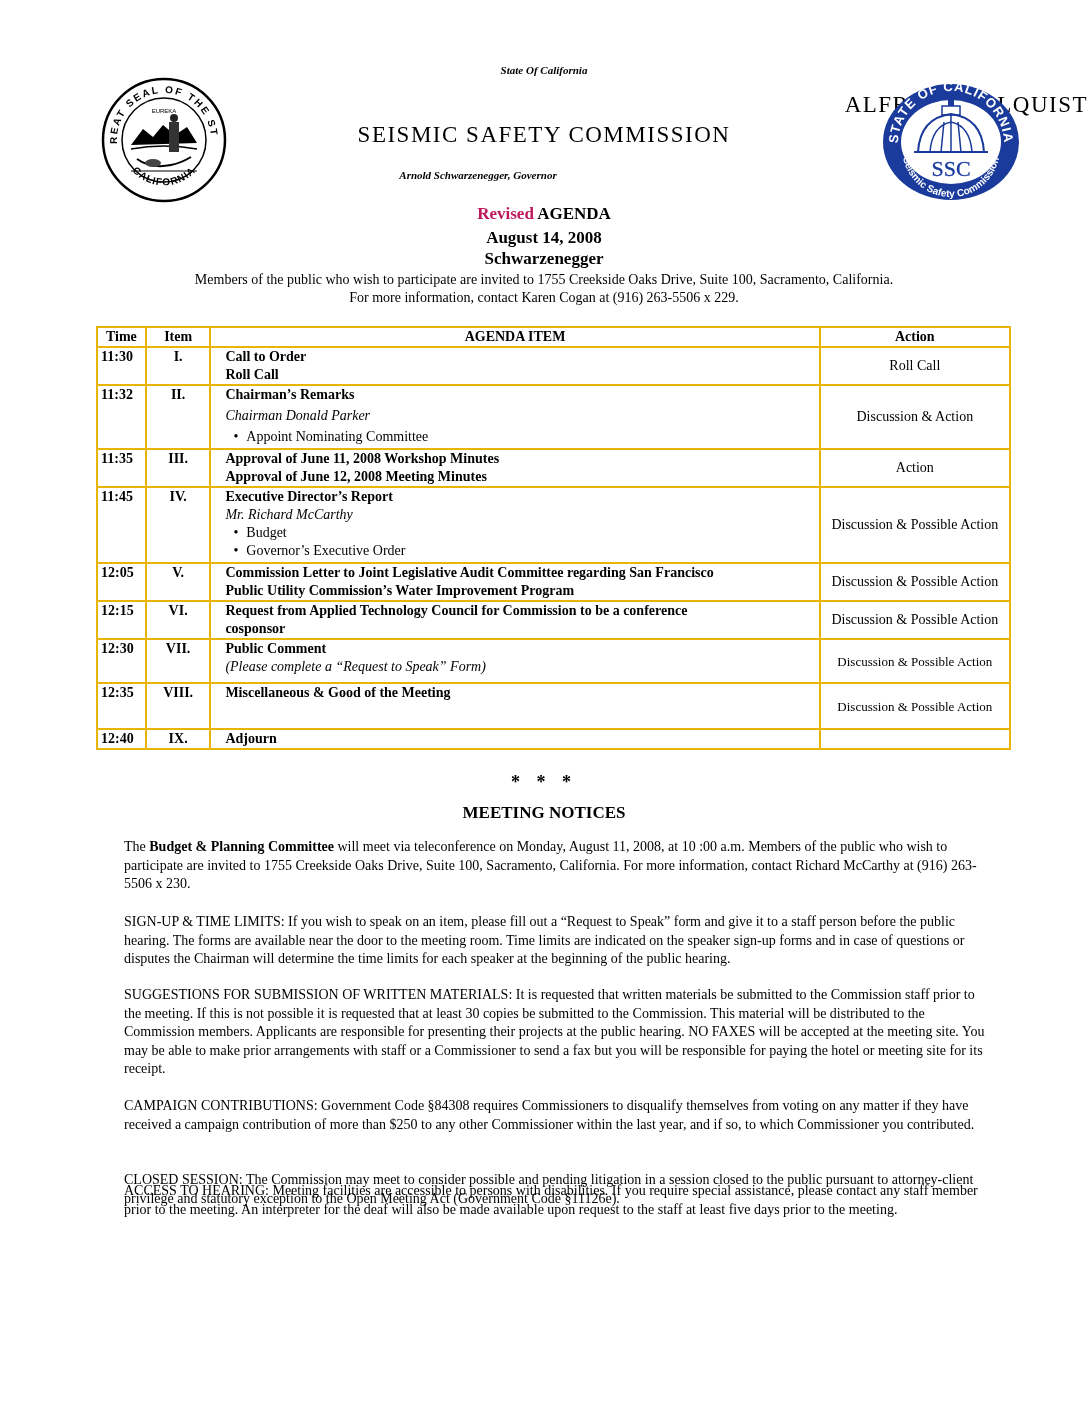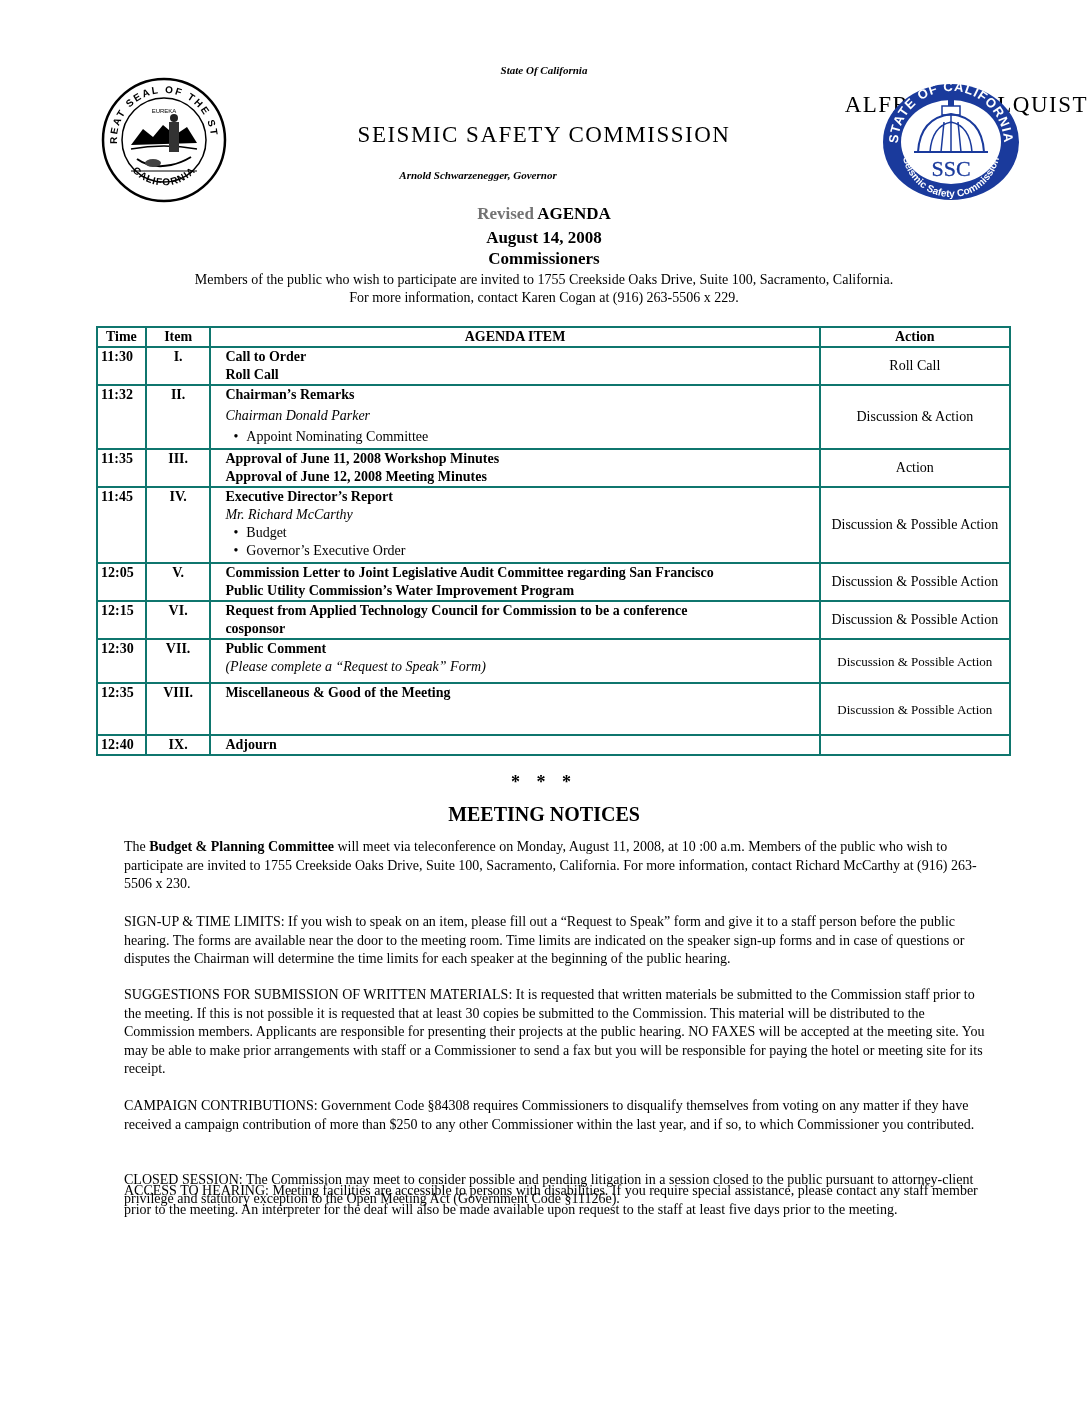--- a/index.html
+++ b/index.html
@@ -9,41 +9,41 @@
   .state { left: 0; width: 1088px; top: 64px; text-align: center; font-size: 11px; font-weight: bold; font-style: italic; }
   .org1 { left: 0; width: 1088px; top: 92px; text-align: right; font-size: 23px; letter-spacing: 1.5px; }
   .org2 { left: 0; width: 1088px; top: 122px; text-align: center; font-size: 23px; letter-spacing: 1.5px; }
   .gov { left: 0; width: 956px; top: 169px; text-align: center; font-size: 11px; font-weight: bold; font-style: italic; }
   .seal-left { left: 101px; top: 77px; width: 126px; height: 126px; }
   .seal-right { left: 880px; top: 82px; width: 142px; height: 120px; }
   .title { left: 0; width: 1088px; text-align: center; font-weight: bold; font-size: 17px; }
   .t1 { top: 204px; }
   .t2 { top: 228px; }
   .t3 { top: 249px; }
-  .revised { color: #737373; }
+  .revised { color: #be185d; }
   .intro { left: 0; width: 1088px; text-align: center; font-size: 14px; }
   .i1 { top: 272px; }
   .i2 { top: 290px; }
 
   table.agenda { position: absolute; left: 96px; top: 326px; width: 915px; border-collapse: collapse; font-size: 14px; }
-  table.agenda td, table.agenda th { border: 2px solid #0f766e; padding: 0 0 0 3px; vertical-align: top; line-height: 18px; }
+  table.agenda td, table.agenda th { border: 2px solid #eab308; padding: 0 0 0 3px; vertical-align: top; line-height: 18px; }
   table.agenda th { font-weight: bold; text-align: center; height: 18px; padding: 0; }
   .c-time { width: 44px; font-weight: bold; }
   .c-item { width: 63px; font-weight: bold; text-align: center; padding-left: 0 !important; }
   .c-agenda { width: 600px; padding-left: 14px !important; }
   .c-action { width: 190px; text-align: center; vertical-align: middle !important; padding-left: 0 !important; line-height: 18px; }
   .c-action.small { font-size: 13px; line-height: 17px; }
   .line-b { font-weight: bold; display: block; }
   .line-i { font-style: italic; display: block; }
   .bullet { display: block; padding-left: 8px; }
   .bullet::before { content: "\2022"; margin-right: 8px; }
   .gap { padding-top: 3px; }
 
   .stars { left: 0; width: 1088px; top: 772px; text-align: center; font-size: 18px; font-weight: bold; letter-spacing: 6px; }
-  .notices-h { left: 0; width: 1088px; top: 803px; text-align: center; font-size: 20px; font-weight: bold; }
+  .notices-h { left: 0; width: 1088px; top: 803px; text-align: center; font-size: 17px; font-weight: bold; }
   .para { left: 124px; width: 870px; font-size: 14px; line-height: 18.5px; }
   .p1 { top: 838px; }
   .p2 { top: 913px; }
   .p3 { top: 986px; }
   .p4 { top: 1097px; }
   .p5 { top: 1171px; }
   .p6 { top: 1182px; }
 </style>
 </head>
 <body>
@@ -91,21 +91,21 @@
     <path d="M 34 70 L 108 70" stroke="#1a3a9c" stroke-width="2"></path>
     <text x="71" y="94" font-size="22" text-anchor="middle" font-family="Liberation Serif, serif" fill="#1a3a9c" stroke="#1a3a9c" stroke-width="0.3">SSC</text>
   </svg>
 </div>
 
 <div class="abs title t1">
   <span class="revised">Revised</span>
   <span>AGENDA</span>
 </div>
 <div class="abs title t2">August 14, 2008</div>
-<div class="abs title t3">Commissioners</div>
+<div class="abs title t3">Schwarzenegger</div>
 <div class="abs intro i1">Members of the public who wish to participate are invited to 1755 Creekside Oaks Drive, Suite 100, Sacramento, California.</div>
 <div class="abs intro i2">For more information, contact Karen Cogan at (916) 263-5506 x 229.</div>
 
 <table class="agenda">
   <tbody>
       <tr>
     <th class="c-time">Time</th>
     <th class="c-item">Item</th>
     <th class="c-agenda" style="padding-left:0 !important">AGENDA ITEM</th>
     <th class="c-action">Action</th>
@@ -177,21 +177,21 @@
   <tr style="height:44px">
     <td class="c-time">12:30</td>
     <td class="c-item">VII.</td>
     <td class="c-agenda">
       <span class="line-b">Public Comment</span>
       <span class="line-i">(Please complete a “Request to Speak” Form)</span>
     </td>
     <td class="c-action small">Discussion &amp; Possible Action</td>
   </tr>
 
-  <tr style="height:52px">
+  <tr style="height:46px">
     <td class="c-time">12:35</td>
     <td class="c-item">VIII.</td>
     <td class="c-agenda">
       <span class="line-b">Miscellaneous &amp; Good of the Meeting</span>
     </td>
     <td class="c-action small">Discussion &amp; Possible Action</td>
   </tr>
 
   <tr style="height:18px">
     <td class="c-time">12:40</td>

